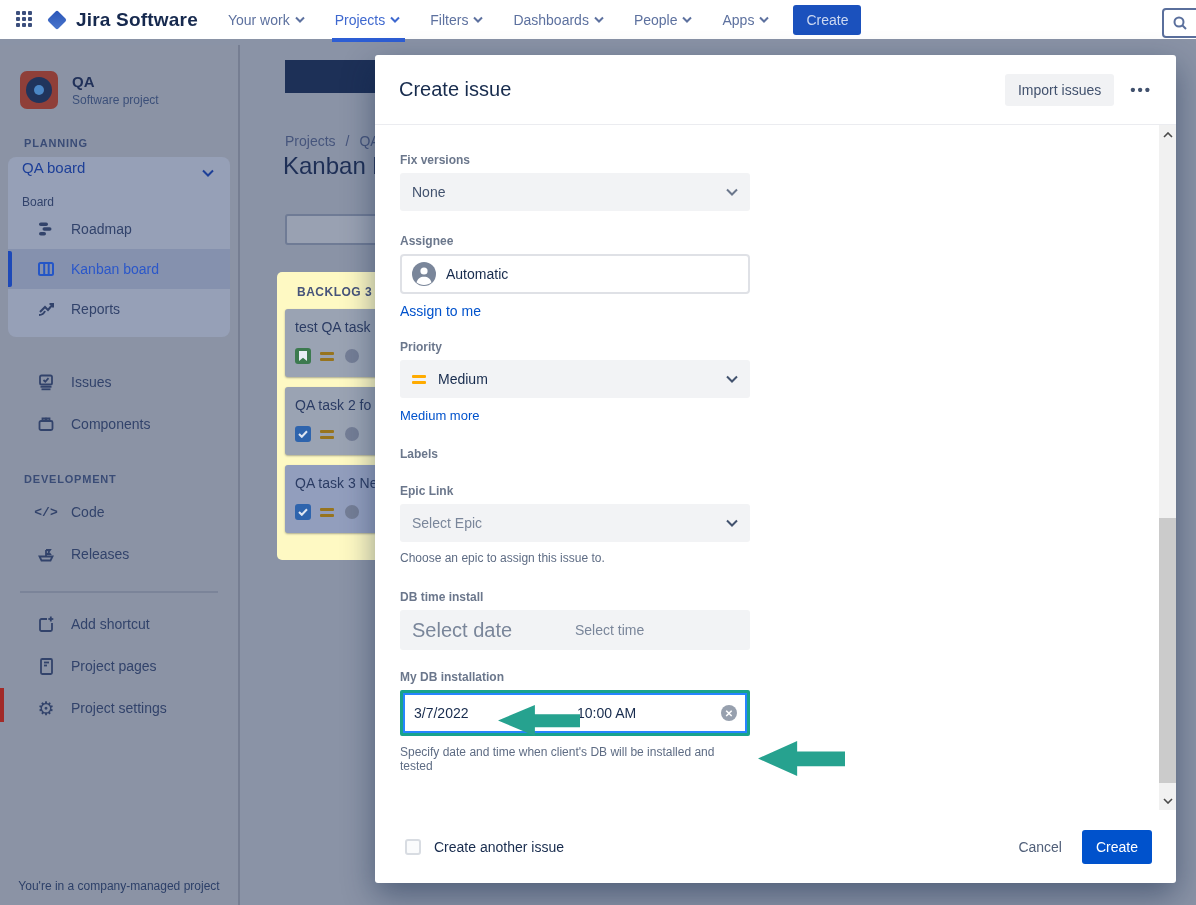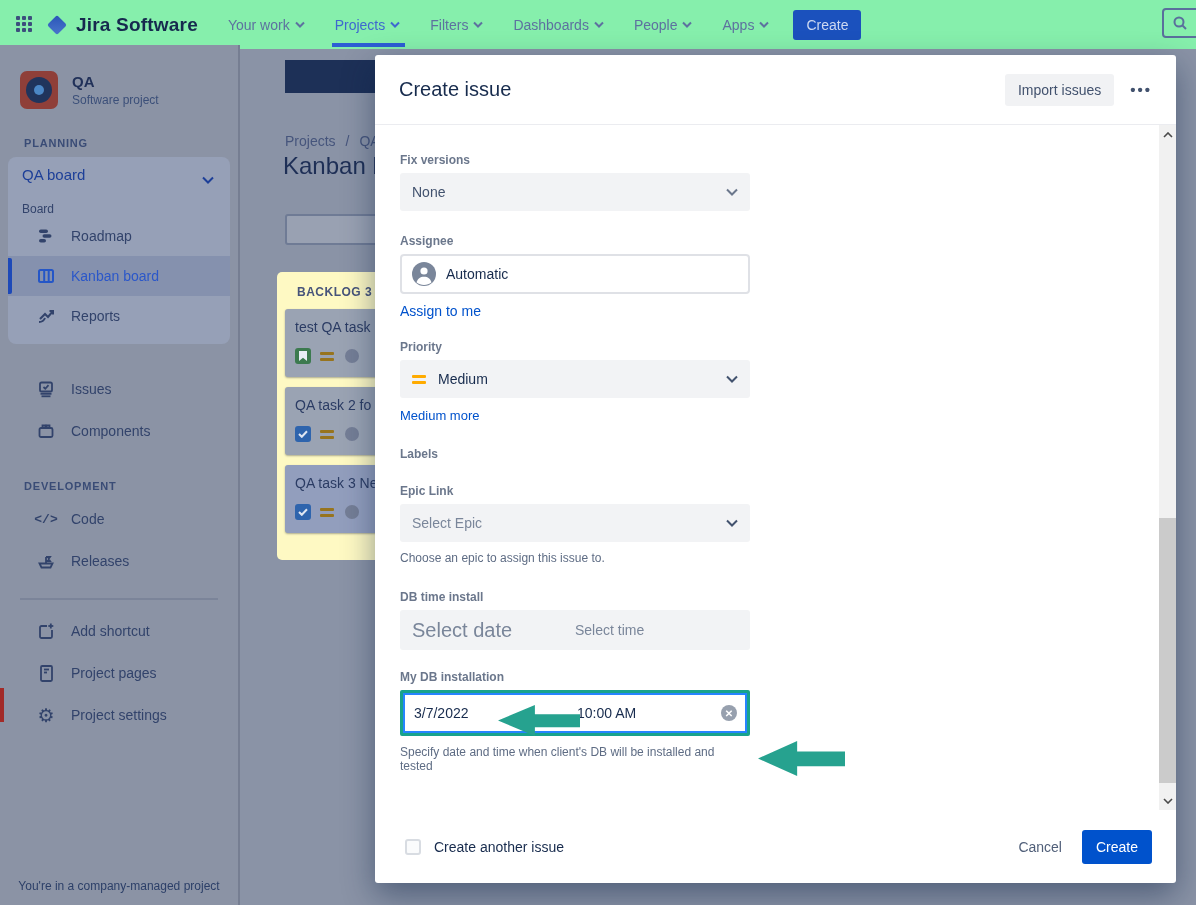--- a/index.html
+++ b/index.html
@@ -5,22 +5,22 @@
   * { margin:0; padding:0; box-sizing:border-box; }
   html,body { width:1196px; height:905px; overflow:hidden; }
   body {
     font-family:"Liberation Sans", sans-serif;
     background:#8a93a6;
     position:relative;
   }
 
   
   .topnav {
-    position:absolute; left:0; top:0; width:1196px; height:49px;
-    background:#86efac; display:flex; align-items:center; padding-left:16px;
+    position:absolute; left:0; top:0; width:1196px; height:39px;
+    background:#ffffff; display:flex; align-items:center; padding-left:16px;
     z-index:5;
   }
   .appswitch { width:18px; height:18px; display:grid; grid-template-columns:repeat(3,4px); grid-template-rows:repeat(3,4px); gap:2px; }
   .appswitch span { background:#3c4f7d; border-radius:1px; }
   .brand { display:flex; align-items:center; margin-left:16px; }
   .brand .diamond { width:14px; height:14px; background:linear-gradient(135deg,#2a55b8,#4a76cc); transform:rotate(45deg); border-radius:2px; }
   .brand .brand-txt { margin-left:12px; font-size:19px; font-weight:700; color:#16294e; letter-spacing:.2px; }
   .nav-items { display:flex; align-items:center; margin-left:30px; gap:30px; height:45px; }
   .nav-item { position:relative; height:45px; display:flex; align-items:center; gap:5px; font-size:14px; color:#5d719f; cursor:pointer; }
   .nav-item svg { stroke:#5d719f; }
@@ -36,21 +36,21 @@
     background:#8b93a5; border-right:2px solid #767e92; z-index:5;
   }
   .proj { display:flex; align-items:center; margin:26px 0 0 20px; }
   .proj-avatar { width:38px; height:38px; border-radius:7px; background:#8f3f39; position:relative; flex:none; }
   .proj-avatar .disc { position:absolute; left:6px; top:6px; width:26px; height:26px; border-radius:50%; background:#20345c; }
   .proj-avatar .hub { position:absolute; left:14px; top:14px; width:10px; height:10px; border-radius:50%; background:#4b87c6; }
   .proj-meta { margin-left:14px; }
   .proj-name { font-size:15px; font-weight:600; color:#213159; }
   .proj-type { font-size:12px; color:#3b4f79; margin-top:3px; }
   .side-section { margin:28px 0 6px 24px; font-size:11px; font-weight:700; letter-spacing:.8px; color:#3a4c76; }
-  .board-panel { margin:8px 8px 0 8px; background:#96a0b7; border-radius:8px; padding:9px 0 8px; position:relative; }
+  .board-panel { margin:8px 8px 0 8px; background:#96a0b7; border-radius:8px; padding:2px 0 8px; position:relative; }
   .board-head { padding:0 14px; position:relative; cursor:pointer; }
   .board-head .bname { font-size:15px; color:#1d3f98; }
   .board-head .btype { font-size:12px; color:#32436b; margin-top:19px; }
   .board-head .chev { position:absolute; right:16px; top:10px; }
   .srow { height:40px; display:flex; align-items:center; padding-left:28px; position:relative; cursor:pointer; }
   .srow .ic { width:20px; height:20px; flex:none; display:flex; align-items:center; justify-content:center; }
   .srow .lbl { margin-left:15px; font-size:14px; color:#32436b; }
   .board-panel .srow:first-of-type { margin-top:12px; }
   .srow.active { background:#8591ae; }
   .srow.active::before { content:""; position:absolute; left:0; top:2px; bottom:2px; width:4px; background:#1d49b8; border-radius:0 2px 2px 0; }

